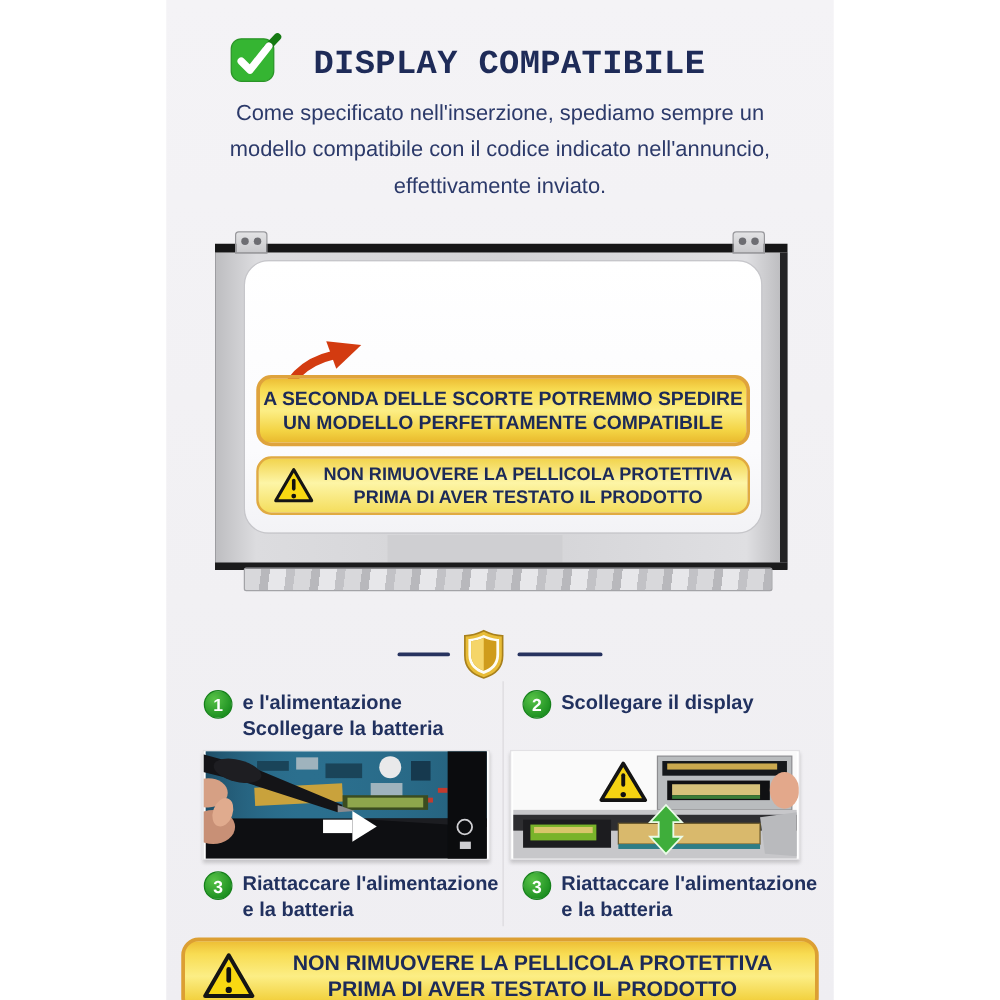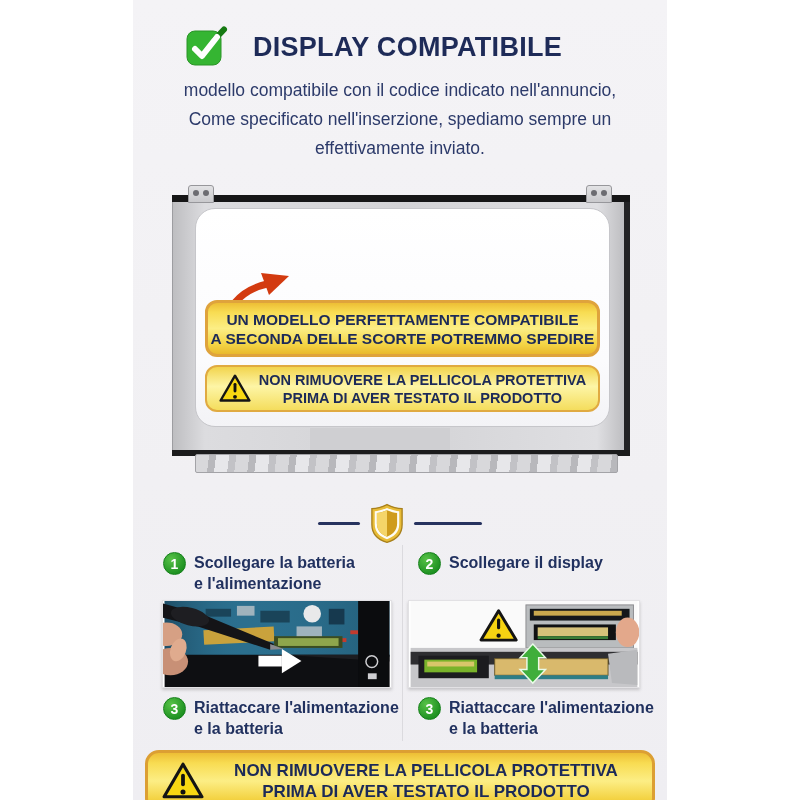--- a/index.html
+++ b/index.html
@@ -2,22 +2,22 @@
 <html><head>
 <meta charset="utf-8">
 <style>
   html,body{margin:0;padding:0;background:#fff;}
   .stage{position:relative;width:800px;height:800px;background:#ffffff;overflow:hidden;
          font-family:"Liberation Sans",sans-serif;}
   .content{position:absolute;left:133px;top:0;width:534px;height:800px;
            background:linear-gradient(180deg,#f4f3f6 0%,#f1f0f3 60%,#efeef2 100%);}
 
   
-  .header{position:absolute;top:27px;left:0;right:0;display:flex;align-items:center;
-          justify-content:center;gap:27px;padding-right:52px;}
+  .header{position:absolute;top:27px;left:0;right:0;display:flex;align-items:flex-end;
+          justify-content:center;gap:27px;padding-right:52px;font-family:Liberation Mono, monospace;}
   .header h1{margin:0;font-size:27px;font-weight:bold;color:#1e2b58;letter-spacing:.3px;}
   .check-ic{width:40px;height:40px;overflow:visible;}
 
   
   .intro{position:absolute;top:76px;left:0;right:0;text-align:center;
          font-size:17.5px;line-height:29px;color:#2c3a6a;font-weight:500;}
 
   
   .panel{position:absolute;left:39px;top:185px;width:458px;height:288px;}
   .tab{position:absolute;top:0;width:26px;height:18px;background:linear-gradient(#e3e3e5,#c9c9cc);
@@ -89,22 +89,22 @@
     <div class="header">
       <svg class="check-ic" viewBox="0 0 40 40">
         <rect x="1" y="4" width="34" height="34" rx="8" fill="#35b532" stroke="#2a9427" stroke-width="1"></rect>
         <path d="M29.5 11.5 L38 2.5" fill="none" stroke="#167a13" stroke-width="6" stroke-linecap="round"></path>
         <path d="M9 22 L16 29 L31 10" fill="none" stroke="#ffffff" stroke-width="6" stroke-linecap="round" stroke-linejoin="round"></path>
       </svg>
       <h1>DISPLAY COMPATIBILE</h1>
     </div>
 
     <div class="intro">
+      <div>Come specificato nell'inserzione, spediamo sempre un</div>
       <div>modello compatibile con il codice indicato nell'annuncio,</div>
-      <div>Come specificato nell'inserzione, spediamo sempre un</div>
       <div>effettivamente inviato.</div>
     </div>
 
     <div class="panel">
       <div class="frame"></div>
       <div class="strip-top"></div>
       <div class="tab" style="left:16px">
         <span class="hole h1"></span>
         <span class="hole h2"></span>
       </div>
@@ -118,22 +118,22 @@
       <div class="strip-bottom"></div>
       <div class="foil"></div>
 
       <svg class="red-arrow" viewBox="0 0 80 62">
         <path d="M6 60 C 11 38 24 22 50 16" fill="none" stroke="#d33b10" stroke-width="7" stroke-linecap="round"></path>
         <polygon points="72,8 44,5 52,27" fill="#d33b10"></polygon>
       </svg>
 
       <div class="banner banner-stock">
         <div class="txt">
+          <div>A SECONDA DELLE SCORTE POTREMMO SPEDIRE</div>
           <div>UN MODELLO PERFETTAMENTE COMPATIBILE</div>
-          <div>A SECONDA DELLE SCORTE POTREMMO SPEDIRE</div>
         </div>
       </div>
 
       <div class="banner banner-film">
         <svg width="32" height="29" viewBox="0 0 40 36" class="warn-ic">
           <path d="M20 2 L38 33 L2 33 Z" fill="#f8d812" stroke="#141414" stroke-width="3" stroke-linejoin="round"></path>
           <rect x="18.2" y="11" width="3.6" height="12" rx="1.8" fill="#111"></rect>
           <circle cx="20" cy="28.4" r="2.4" fill="#111"></circle>
         </svg>
         <div class="txt">
@@ -152,22 +152,22 @@
         <path d="M18 7 C14 8.8 10 9.7 7.3 9.9 L7.3 21 C7.3 28.6 12.4 32.8 18 34.9 Z" fill="#f5d569"></path>
       </svg>
       <span class="rule r"></span>
     </div>
 
     <div class="divider"></div>
 
     <div class="step s1">
       <span class="num">1</span>
       <div class="lines">
+        <div>e l'alimentazione</div>
         <div>Scollegare la batteria</div>
-        <div>e l'alimentazione</div>
       </div>
     </div>
 
     <div class="step s2">
       <span class="num">2</span>
       <div class="lines">
         <div>Scollegare il display</div>
       </div>
     </div>
 

